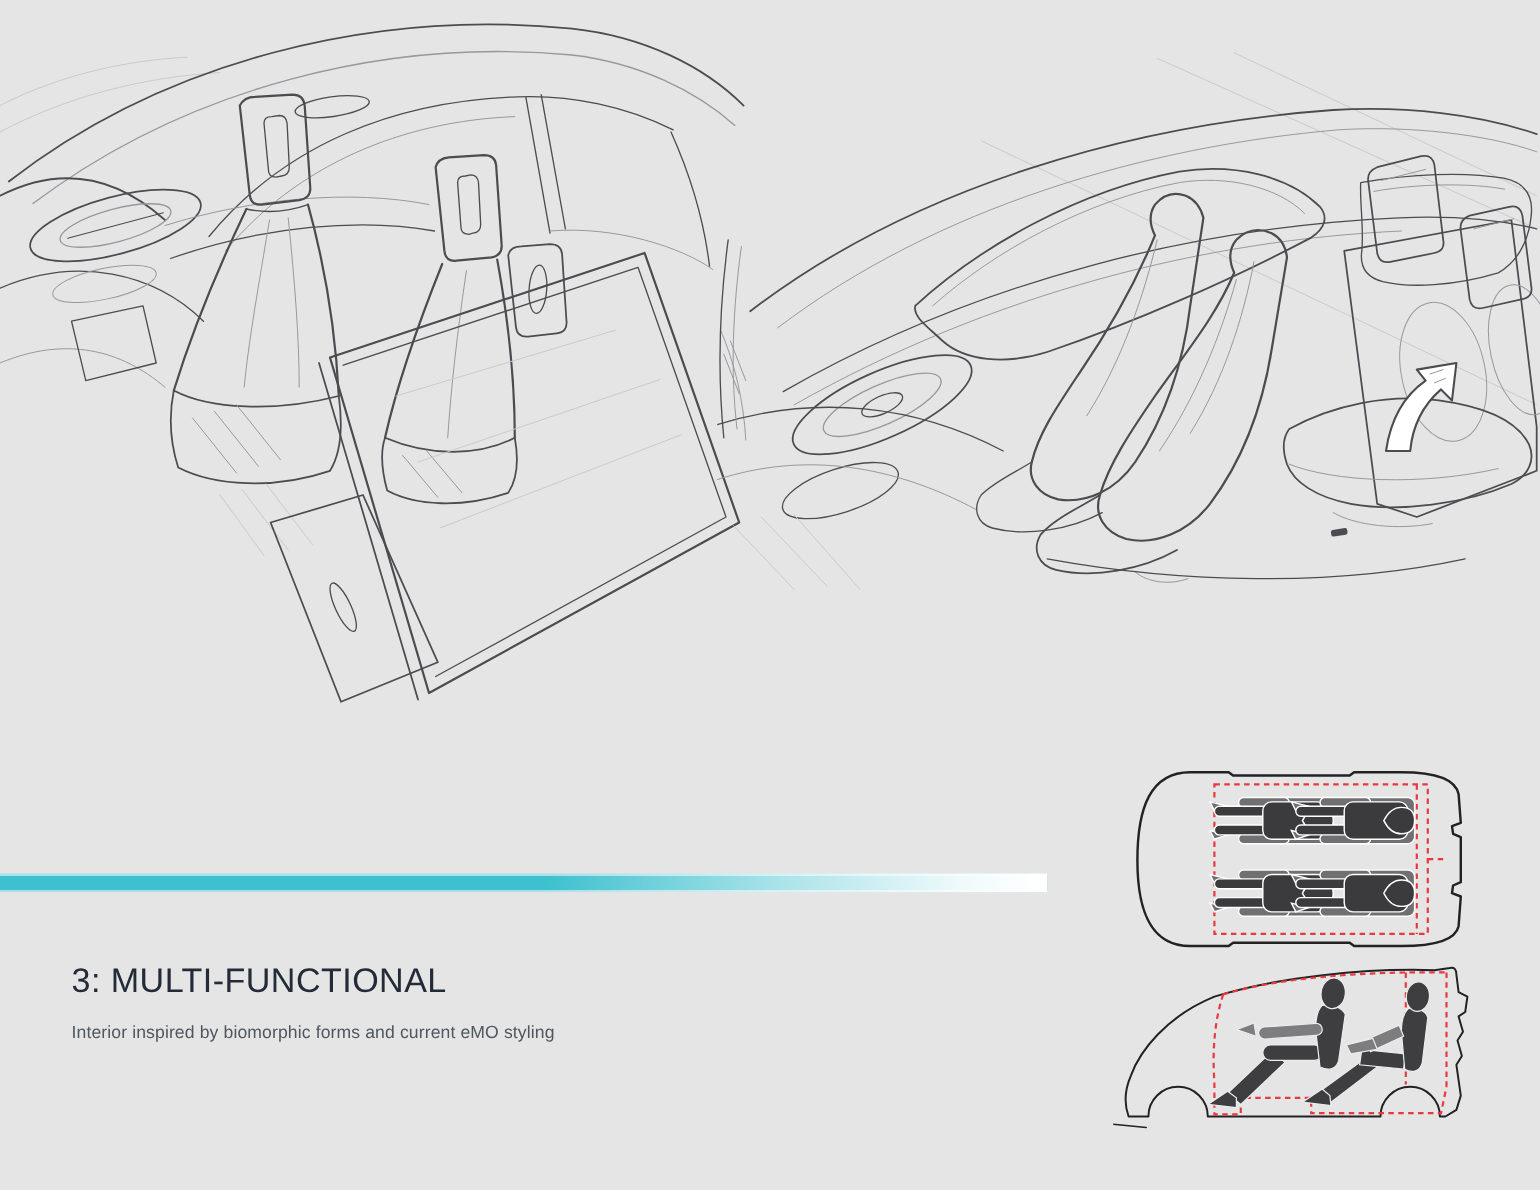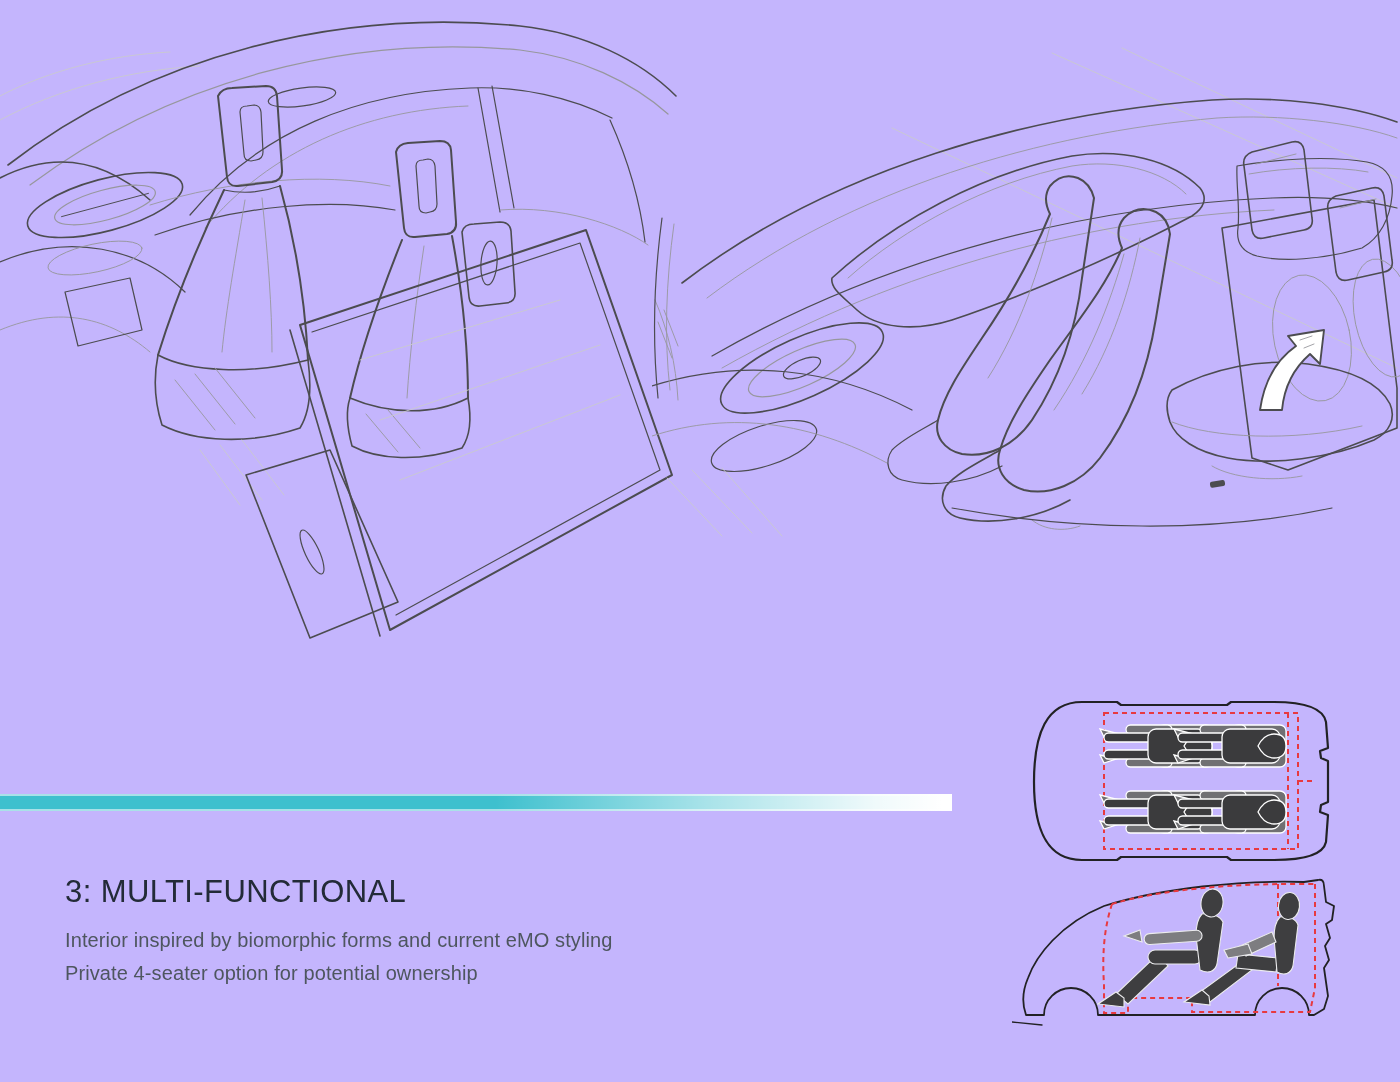--- a/index.html
+++ b/index.html
@@ -1,17 +1,17 @@
 <!DOCTYPE html>
 <html><head>
 <meta charset="utf-8">
 <style>
   html,body{margin:0;padding:0;background:#ffffff;}
   .canvas{
-    position:relative;width:1400px;height:1082px;background:#c4b5fd;overflow:hidden;
+    position:relative;width:1400px;height:1082px;background:#e5e5e5;overflow:hidden;
     font-family:"Liberation Sans", sans-serif;
   }
   
   .sketch{position:absolute;}
   .sketch-left{left:0;top:0;}
   .sketch-right{left:652px;top:38px;}
   svg .pl{stroke:#4c4c50;fill:none;stroke-linecap:round;stroke-linejoin:round;}
   svg .ps{stroke:#97979d;fill:none;stroke-linecap:round;stroke-linejoin:round;}
   svg .pc{stroke:#c9c9ce;fill:none;stroke-linecap:round;stroke-linejoin:round;}
   svg .w2{stroke-width:2;} svg .w16{stroke-width:1.6;} svg .w12{stroke-width:1.2;} svg .w08{stroke-width:0.9;}
@@ -22,21 +22,21 @@
       linear-gradient(to right, rgba(255,255,255,0) 0 52%, rgba(255,255,255,.55) 74%, rgba(255,255,255,.92) 92%, #ffffff 99%),
       linear-gradient(to bottom, #a9e1e8 0 2px, #3ec0ce 2px 15px, #a9e1e8 15px 17px);
   }
   
   .section{position:absolute;left:65px;top:874px;}
   .section h1{
     margin:0 0 20px 0;font-size:31px;font-weight:400;letter-spacing:.4px;
     color:#232b38;
   }
   .section p{
-    margin:0 0 13px 0;font-size:20px;line-height:20px;font-weight:400;
+    margin:0 0 13px 0;font-size:16px;line-height:20px;font-weight:400;
     color:#4e565f;letter-spacing:.1px;
   }
   
   .diagram-top{position:absolute;left:1022px;top:696px;}
   .diagram-side{position:absolute;left:1012px;top:876px;}
   .fd{fill:#3b3b3d;stroke:#ffffff;stroke-width:1.3;}
   .fl{fill:#707073;stroke:#ffffff;stroke-width:1.3;}
   .sd{fill:#3e3e40;stroke:#ececee;stroke-width:1.1;}
   .sl{fill:#7d7d80;stroke:#ececee;stroke-width:1.1;}
   .red{stroke:#e8393f;fill:none;stroke-width:2;stroke-dasharray:5 4;}
@@ -166,21 +166,20 @@
 
     <path d="M608,372 C612,344 624,322 644,308 L636,298 L672,292 L668,326 L658,316 C642,330 632,350 630,372 Z" fill="#ffffff" stroke="#4c4c50" stroke-width="1.9" stroke-linejoin="round"></path>
     <path class="ps w08" d="M648,302 L660,298 M652,310 L662,306"></path>
   </svg>
 
   <div class="divider"></div>
 
   <div class="section">
     <h1>3: MULTI-FUNCTIONAL</h1>
     <p>Interior inspired by biomorphic forms and current eMO styling</p>
-    <p>Private 4-seater option for potential ownership</p>
   </div>
 
   <svg class="diagram-top" width="326" height="172" viewBox="0 0 326 172" aria-hidden="true">
     <defs>
       <g id="ptop">
         <rect class="fl" x="58" y="1" width="54" height="42" rx="6"></rect>
         <rect class="fl" x="26" y="1" width="46" height="9" rx="4.5"></rect>
         <rect class="fl" x="26" y="34" width="46" height="9" rx="4.5"></rect>
         <path class="fl" d="M0,5 L16,9 L4,13 Z"></path>
         <path class="fl" d="M0,31 L16,35 L4,39 Z"></path>

